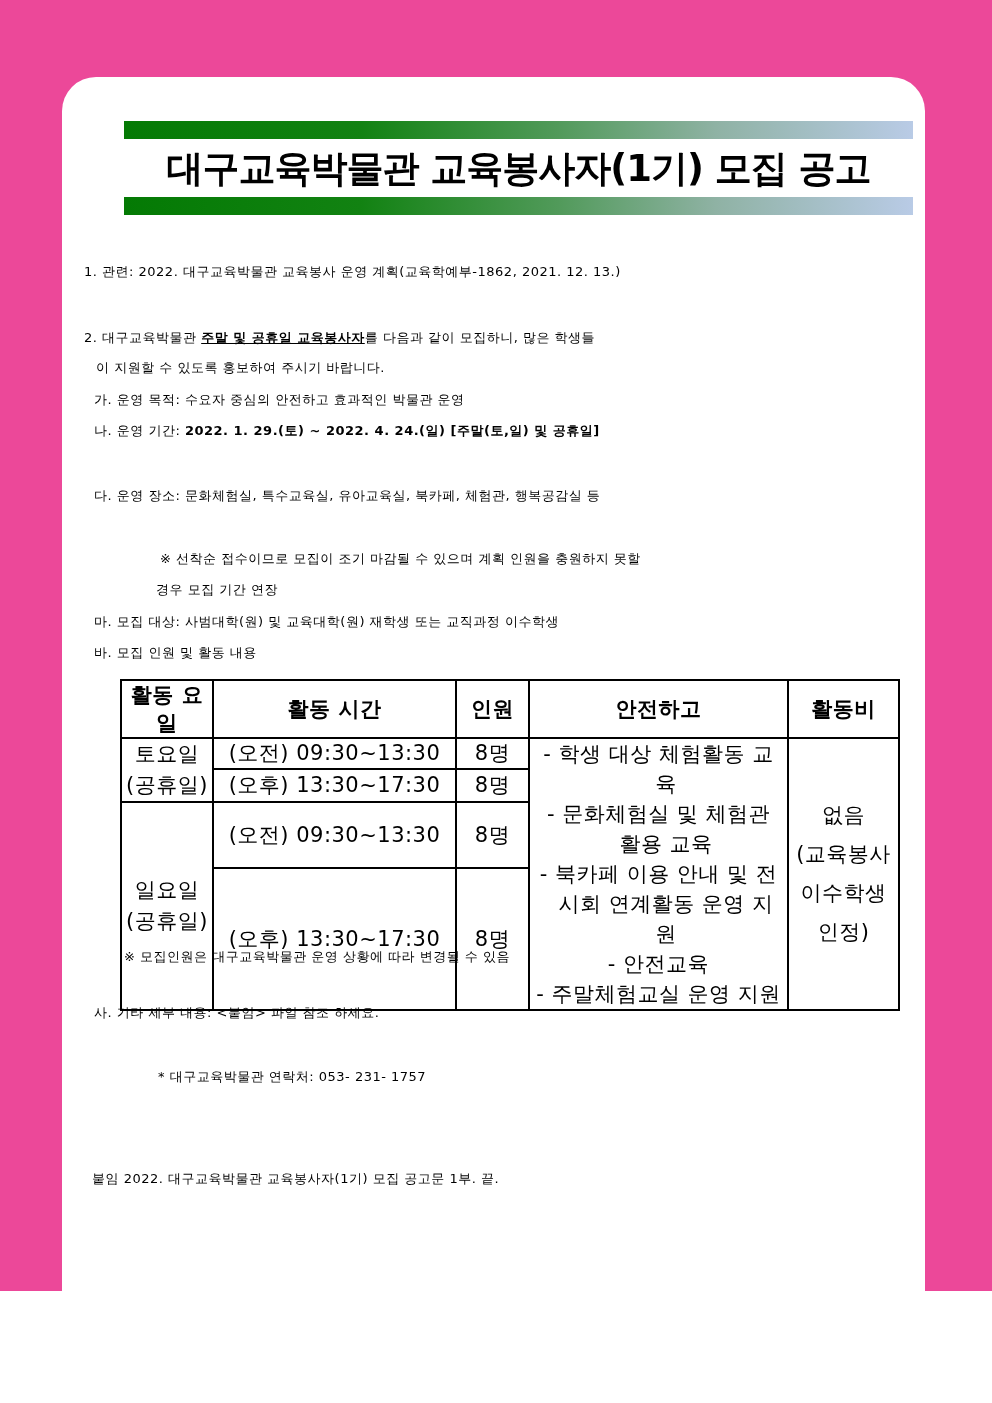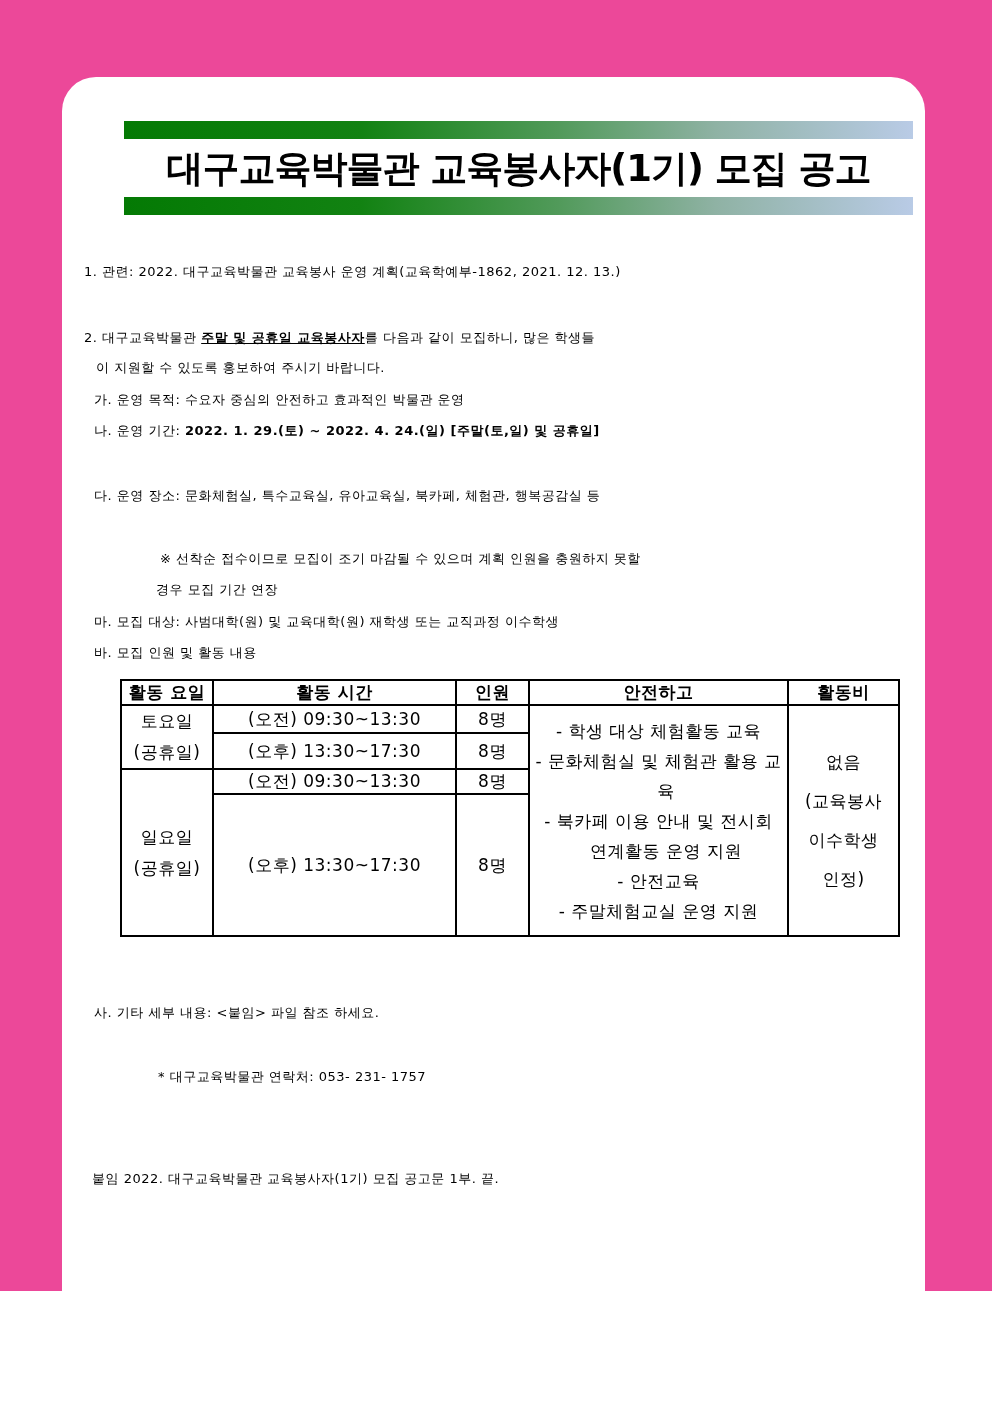--- a/index.html
+++ b/index.html
@@ -50,21 +50,21 @@
   }
   .b  { font-weight: bold; }
   .bu { font-weight: bold; text-decoration: underline; }
 
   table.activity-table {
     position: absolute;
     left: 120px;
     top: 679px;
     border-collapse: collapse;
     table-layout: fixed;
-    font-size: 17px;
+    font-size: 21px;
     letter-spacing: 0.5px;
   }
   table.activity-table th,
   table.activity-table td {
     border: 2px solid #000;
     padding: 0 4px;
     text-align: center;
     vertical-align: middle;
     overflow: hidden;
   }
@@ -168,16 +168,17 @@
         <td>(오전) 09:30~13:30</td>
         <td>8명</td>
       </tr>
       <tr class="row-pm2">
         <td>(오후) 13:30~17:30</td>
         <td>8명</td>
       </tr>
     </tbody>
   </table>
 
+  <div class="line" style="left:124px; top:946px;">※ 모집인원은 대구교육박물관 운영 상황에 따라 변경될 수 있음</div>
   <div class="line" style="left:94px; top:1002px;">사. 기타 세부 내용: &lt;붙임&gt; 파일 참조 하세요.</div>
   <div class="line" style="left:158px; top:1066px;">* 대구교육박물관 연락처: 053- 231- 1757</div>
   <div class="line" style="left:92px; top:1168px;">붙임  2022. 대구교육박물관 교육봉사자(1기) 모집 공고문 1부.  끝.</div>
 </div>
 
 </body></html>

